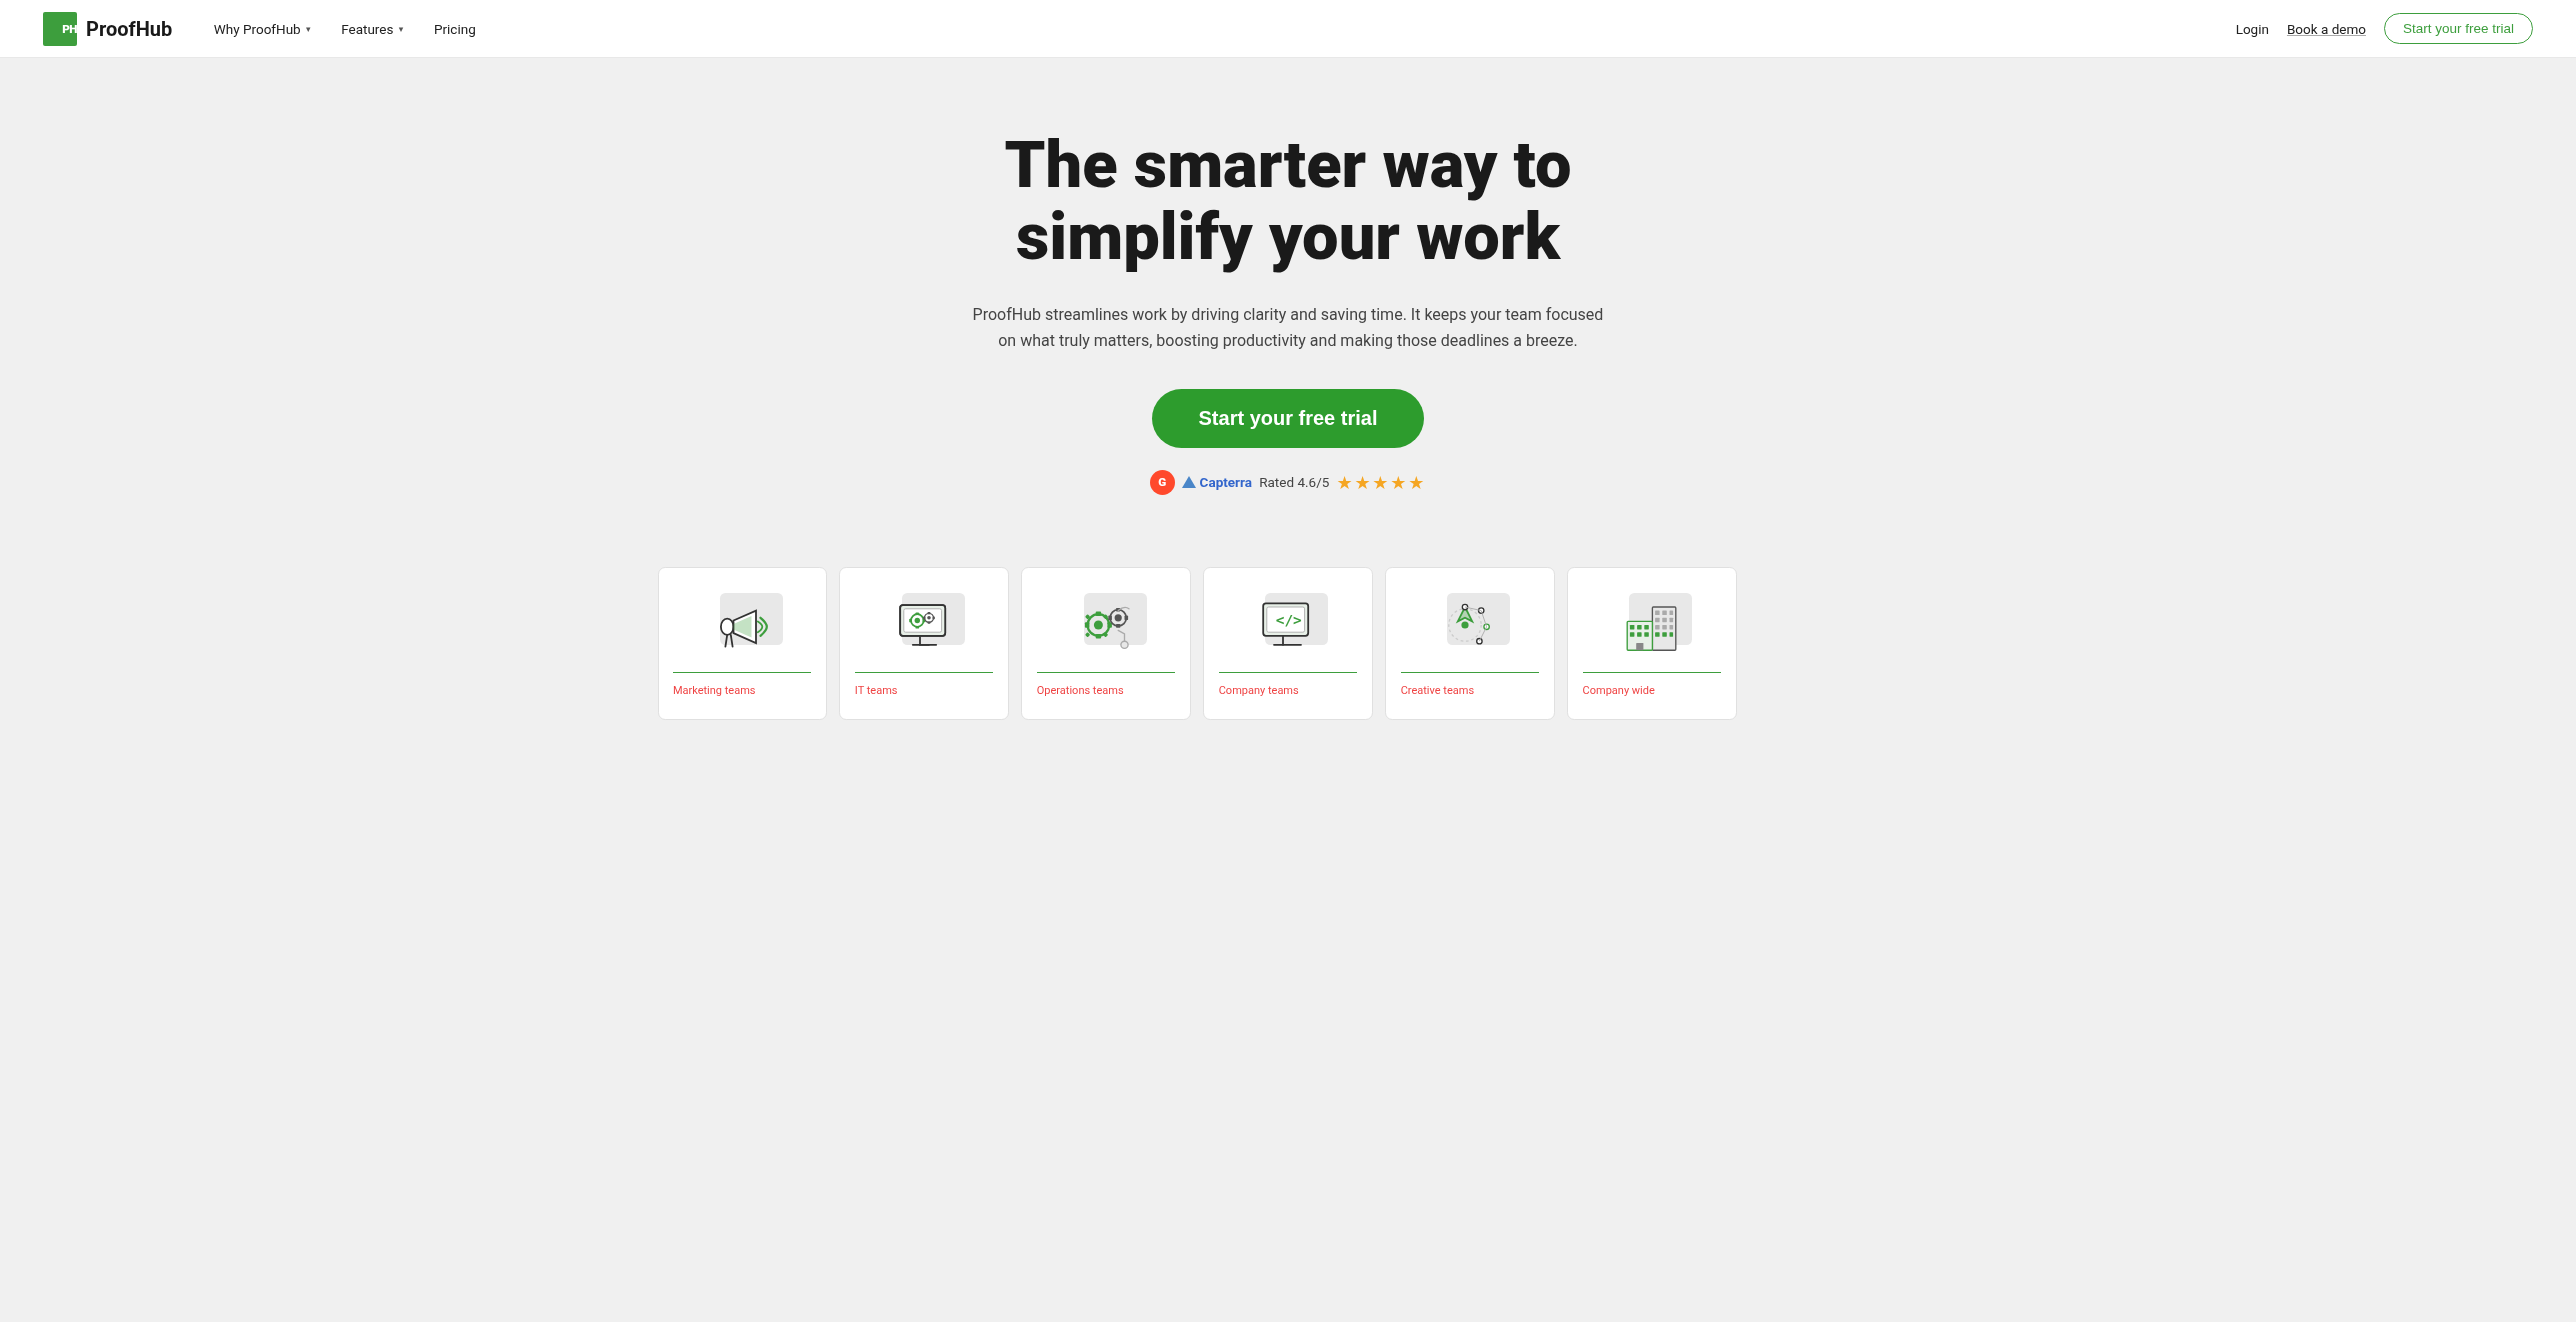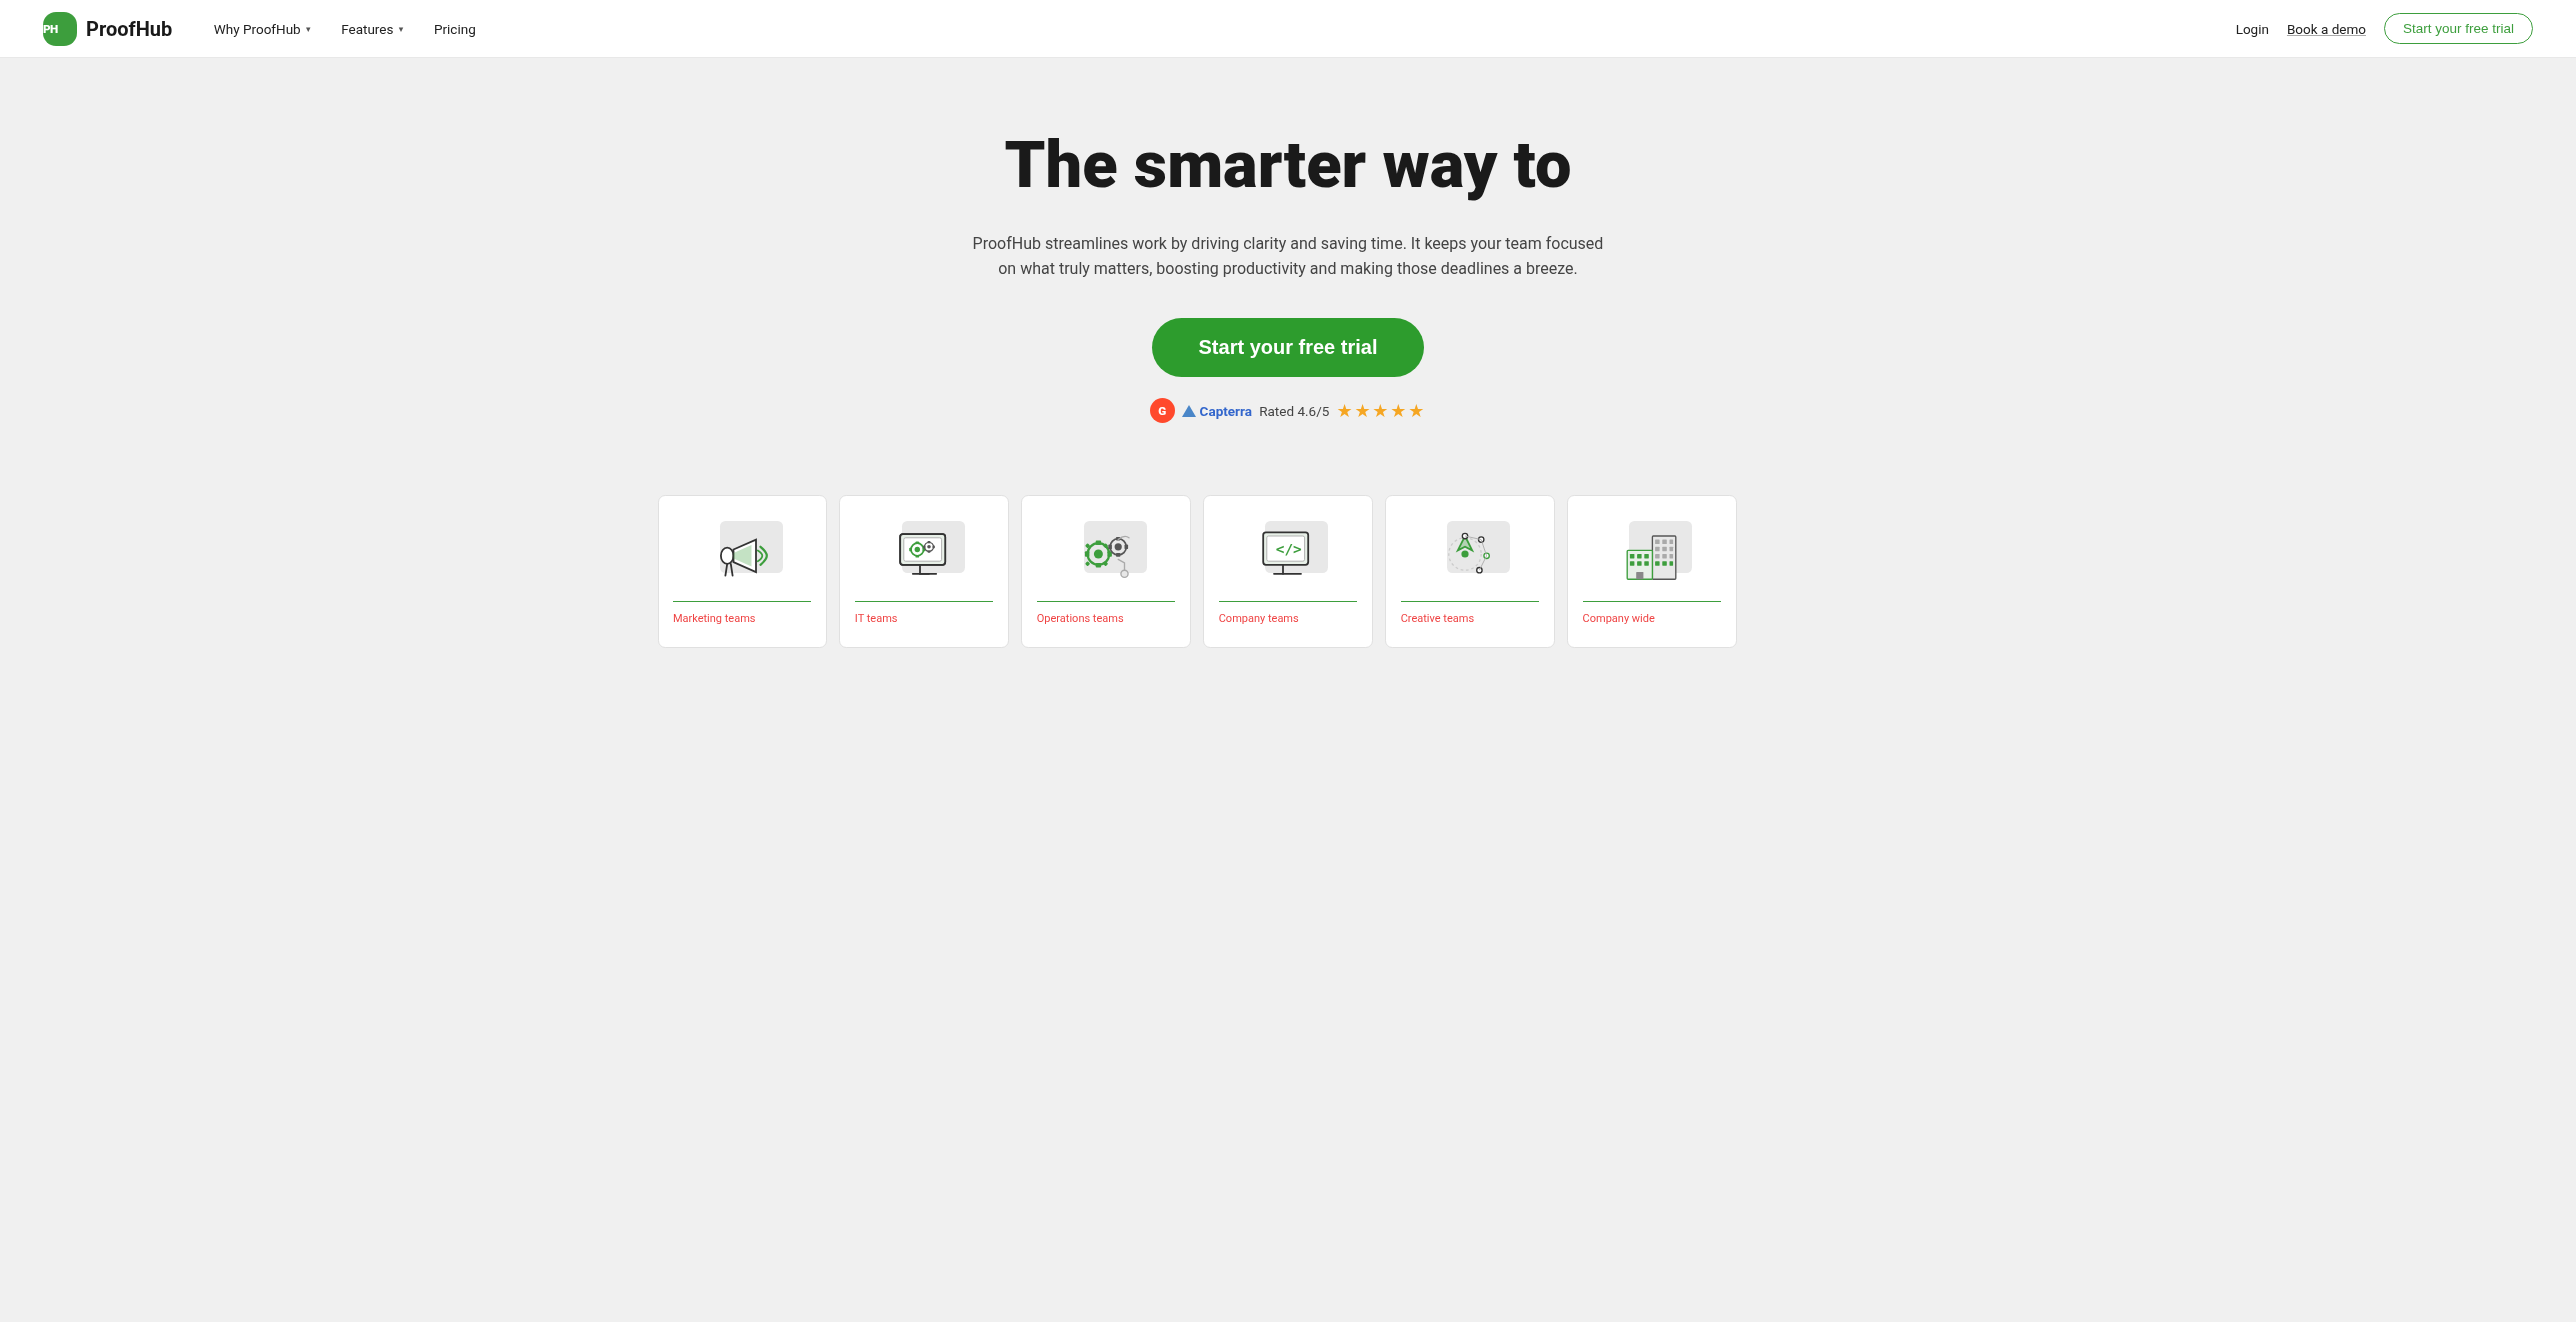--- a/index.html
+++ b/index.html
@@ -20,24 +20,24 @@
     .navbar-logo {
       display: flex;
       align-items: center;
       gap: 9px;
       margin-right: 29px;
     }
     .logo-icon {
       width: 34px;
       height: 34px;
       background: #3d9e3d;
-      border-radius: 13px;
-      display: flex;
-      align-items: center;
-      justify-content: flex-start;
+      border-radius: 2px;
+      display: flex;
+      align-items: center;
+      justify-content: flex-end;
       color: #fff;
       font-weight: 900;
       font-size: 11.7px;
       letter-spacing: -0.5px;
     }
     .logo-text {
       font-size: 20px;
       font-weight: 700;
       color: #1a1a1a;
     }
@@ -250,20 +250,21 @@
   <div class="navbar-right">
     <span class="nav-login">Login</span>
     <span class="nav-book-demo">Book a demo</span>
     <button class="nav-trial-btn">Start your free trial</button>
   </div>
 </nav>
 
 <section class="hero">
   <h1 class="hero-title">
     <span>The smarter way to</span><br>
+    <span>simplify your work</span>
   </h1>
   <p class="hero-subtitle">ProofHub streamlines work by driving clarity and saving time. It keeps your team focused on what truly matters, boosting productivity and making those deadlines a breeze.</p>
   <button class="hero-cta-btn">Start your free trial</button>
   <div class="hero-ratings">
     <div class="g2-badge">G</div>
     <div class="capterra-badge">
       <span class="capterra-triangle"></span>
       <span>Capterra</span>
     </div>
     <span>Rated 4.6/5</span>

